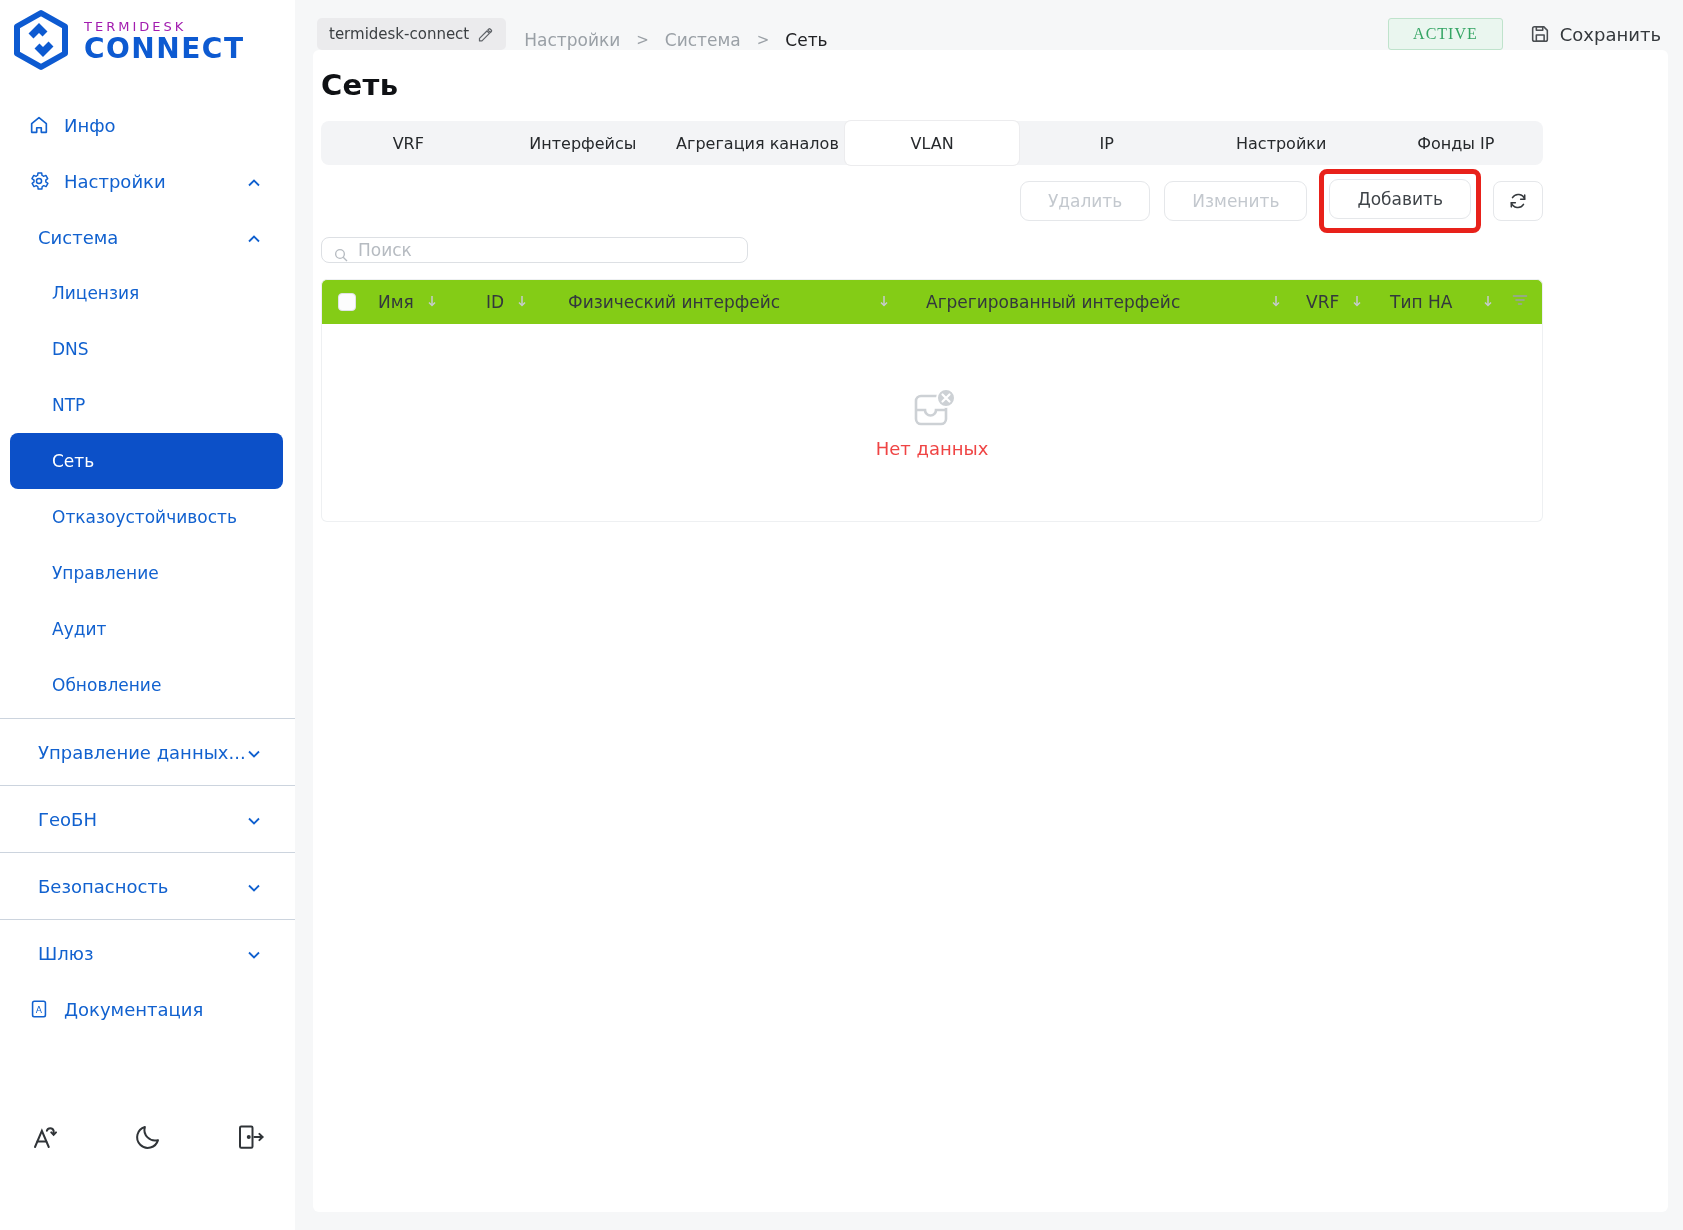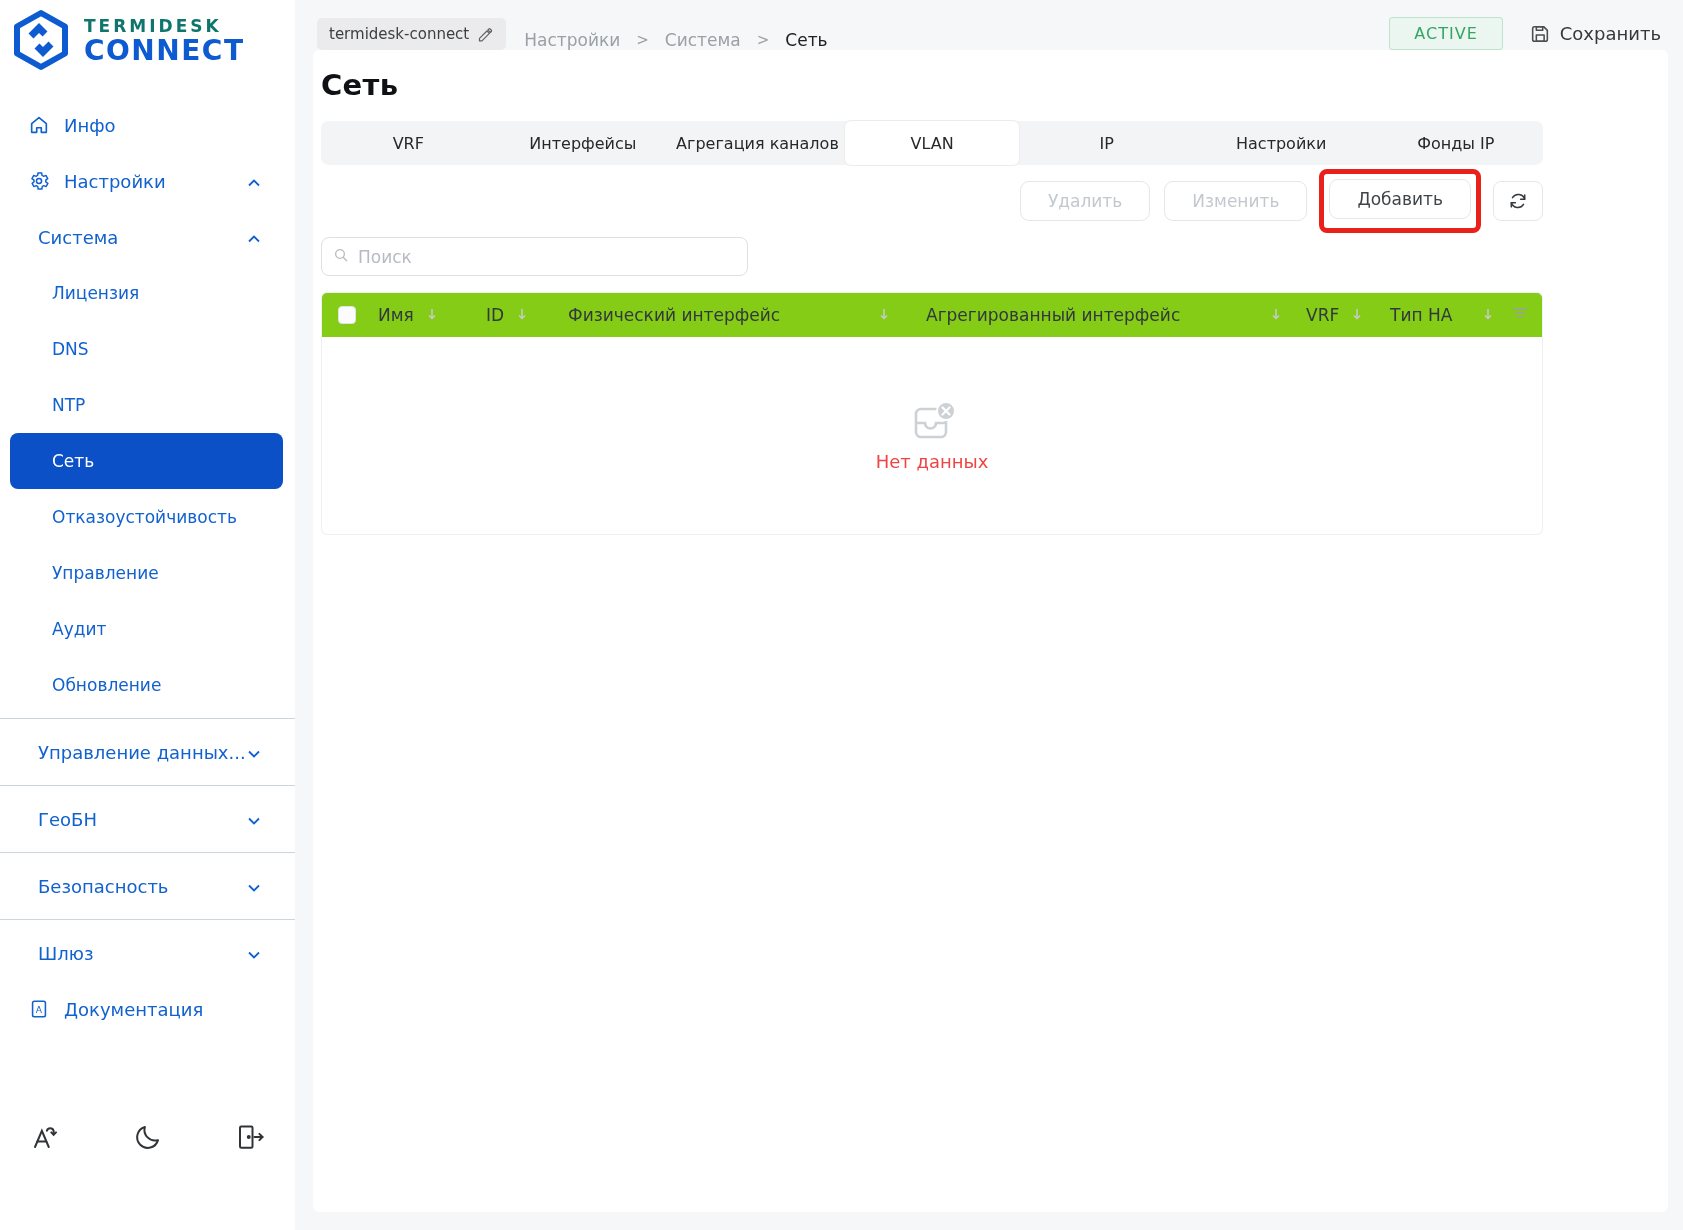--- a/index.html
+++ b/index.html
@@ -10,21 +10,21 @@
   }
 
   
   .sidebar {
     position:absolute; left:0; top:0; width:295px; height:1230px;
     background:#ffffff; z-index:2;
   }
   .logo { display:flex; align-items:center; gap:12px; padding:9px 0 0 10px; }
   .logo-hex { width:62px; height:66px; flex:0 0 auto; }
   .logo-text { display:flex; flex-direction:column; line-height:1.05; }
-  .logo-line1 { color:#0f766e; font-size:17px; font-weight:700; letter-spacing:3px; }
+  .logo-line1 { color:#a21caf; font-size:13px; font-weight:400; letter-spacing:3px; }
   .logo-line2 { color:#0d5ad1; font-size:28px; font-weight:700; letter-spacing:1.5px; }
 
   .menu { margin-top:22px; }
   .mi {
     position:relative; height:56px; display:flex; align-items:center;
     color:#1161cf; font-size:18px; cursor:pointer;
   }
   .mi .ico { width:22px; height:22px; margin:0 14px 0 28px; display:flex; align-items:center; justify-content:center; color:#1161cf; }
   .mi.lvl1 { padding-left:0; }
   .mi.lvl2 { padding-left:38px; }
@@ -53,21 +53,21 @@
     border-radius:5px; padding:7px 12px; font-size:15px; color:#3c4043; cursor:pointer;
   }
   .host-chip svg { color:#5f6368; }
   .breadcrumb { display:flex; align-items:center; gap:16px; margin-left:18px; font-size:17px; }
   .bc-link { color:#9aa0a6; cursor:pointer; }
   .bc-sep { color:#9aa0a6; font-size:15px; }
   .bc-current { color:#202124; }
   .strip-right { margin-left:auto; display:flex; align-items:center; gap:26px; }
   .badge-active {
     color:#35a564; background:#eaf6ef; border:1px solid #bfe3cc;
-    font-size:16px; letter-spacing:1px; padding:6px 24px; border-radius:3px;
+    font-size:16px; letter-spacing:1px; padding:6px 24px; border-radius:3px;font-family:Liberation Serif, serif;
   }
   .save-btn { display:flex; align-items:center; gap:9px; font-size:18px; color:#35393d; cursor:pointer; background:none; border:none; font-family:inherit; }
   .save-btn svg { color:#4a4e52; }
 
   
   .card {
     position:absolute; left:313px; right:15px; top:50px; bottom:18px;
     background:#ffffff; border-radius:6px;
   }
   .content { width:1222px; margin-left:8px; padding-top:18px; }
@@ -90,21 +90,21 @@
   }
   .btn.disabled { color:#c3c8ce; cursor:default; }
   .annot-red { border:5px solid #e8211a; border-radius:8px; padding:5px 5px 9px 5px; margin:-10px -2px; }
   .icon-btn {
     width:50px; height:40px; background:#fff; border:1px solid #e5e7ea; border-radius:8px;
     display:flex; align-items:center; justify-content:center; color:#35393d; cursor:pointer;
   }
 
   .search-wrap { position:relative; margin-top:14px; width:427px; }
   .search-input {
-    width:100%; height:39px; border:1px solid #dde0e4; border-radius:8px;
+    width:100%; height:26px; border:1px solid #dde0e4; border-radius:8px;
     padding:0 12px 0 36px; font-size:17px; color:#26292c; font-family:inherit; outline:none;
   }
   .search-input::placeholder { color:#b6bbc1; }
   .search-ico { position:absolute; left:12px; top:10px; color:#b6bbc1; }
 
   .table { margin-top:16px; }
   .thead {
     height:45px; background:#84cc16; border:1px solid #eef0f2; border-bottom:none;
     border-radius:6px 6px 0 0; display:flex; align-items:center;
   }

